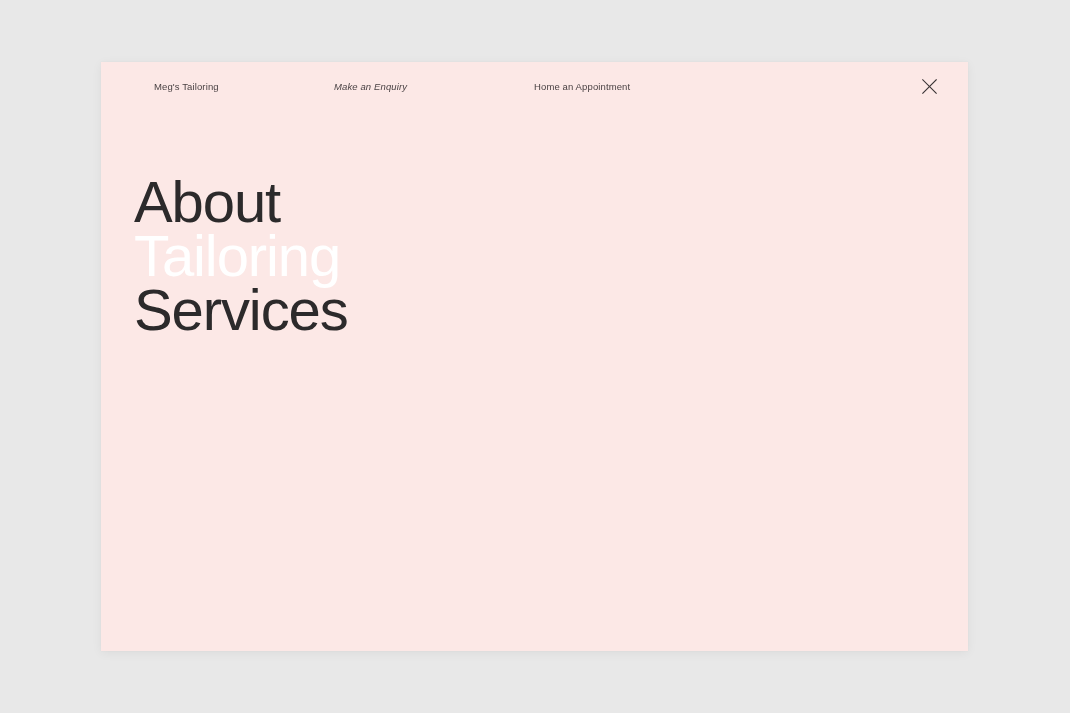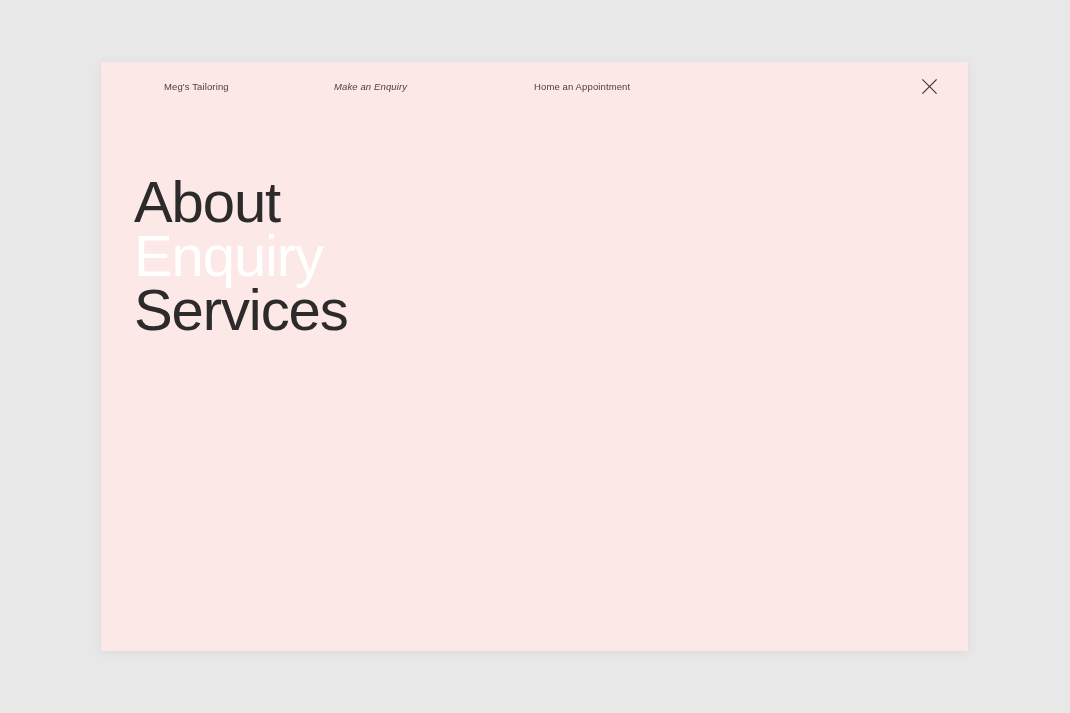--- a/index.html
+++ b/index.html
@@ -46,21 +46,21 @@
     position: absolute;
     top: 18px;
     font-size: 9.5px;
     line-height: 13px;
     letter-spacing: 0.12px;
     color: #4a4244;
     white-space: nowrap;
     cursor: pointer;
     text-decoration: none;
   }
-  #header-brand      { left: 43px; padding-left: 20px; }
+  #header-brand      { left: 33px; padding-left: 20px; }
   #header-enquiry    { left: 233px; font-style: italic; }
   #header-appointment{ left: 433px; }
 
   #close-button {
     position: absolute;
     left: 816px;
     top: 12px;
     width: 24px;
     height: 24px;
     cursor: pointer;
@@ -115,18 +115,18 @@
             <line x1="0.8" y1="0.8" x2="14.2" y2="14.2" stroke="#3a3436" stroke-width="1.15" stroke-linecap="square"></line>
             <line x1="14.2" y1="0.8" x2="0.8" y2="14.2" stroke="#3a3436" stroke-width="1.15" stroke-linecap="square"></line>
           </svg>
         </span>
       </div>
 
     </div>
 
     <ul id="nav-list">
       <li class="nav-item">About</li>
-      <li class="nav-item is-active">Enquiry</li>
+      <li class="nav-item is-active">Tailoring</li>
       <li class="nav-item">Services</li>
     </ul>
 
   </div>
 </div>
 
 </body></html>

